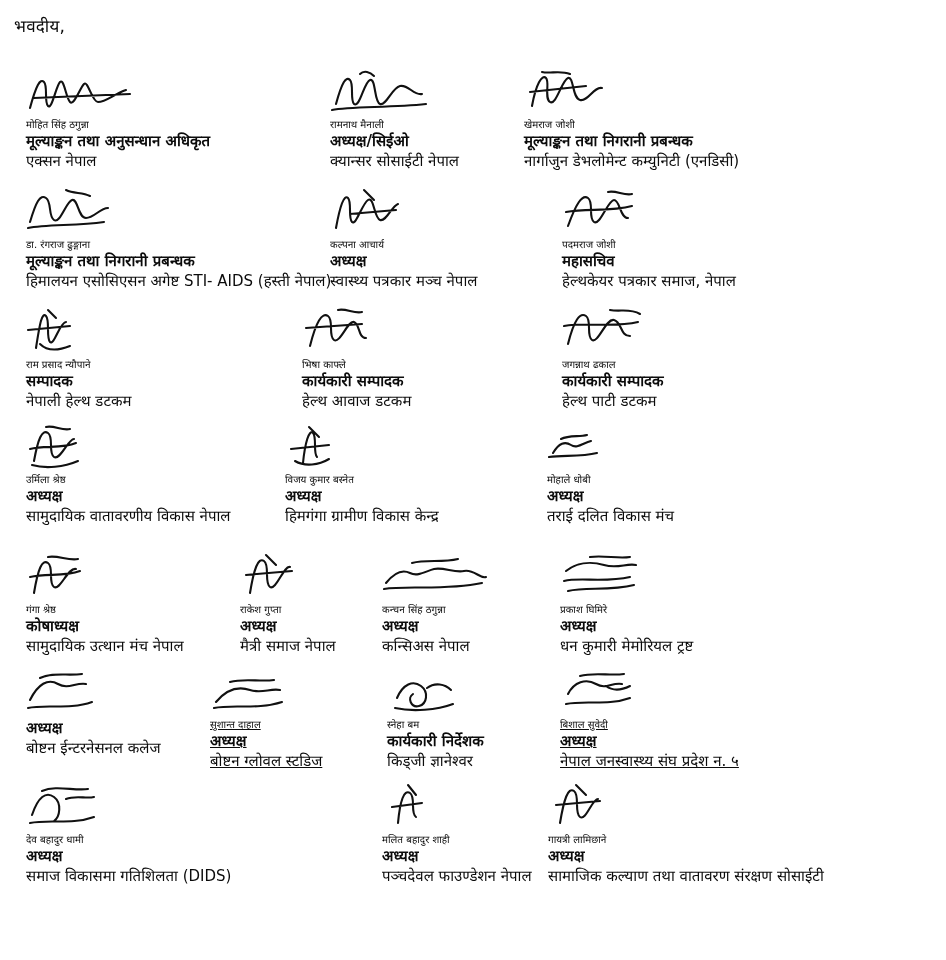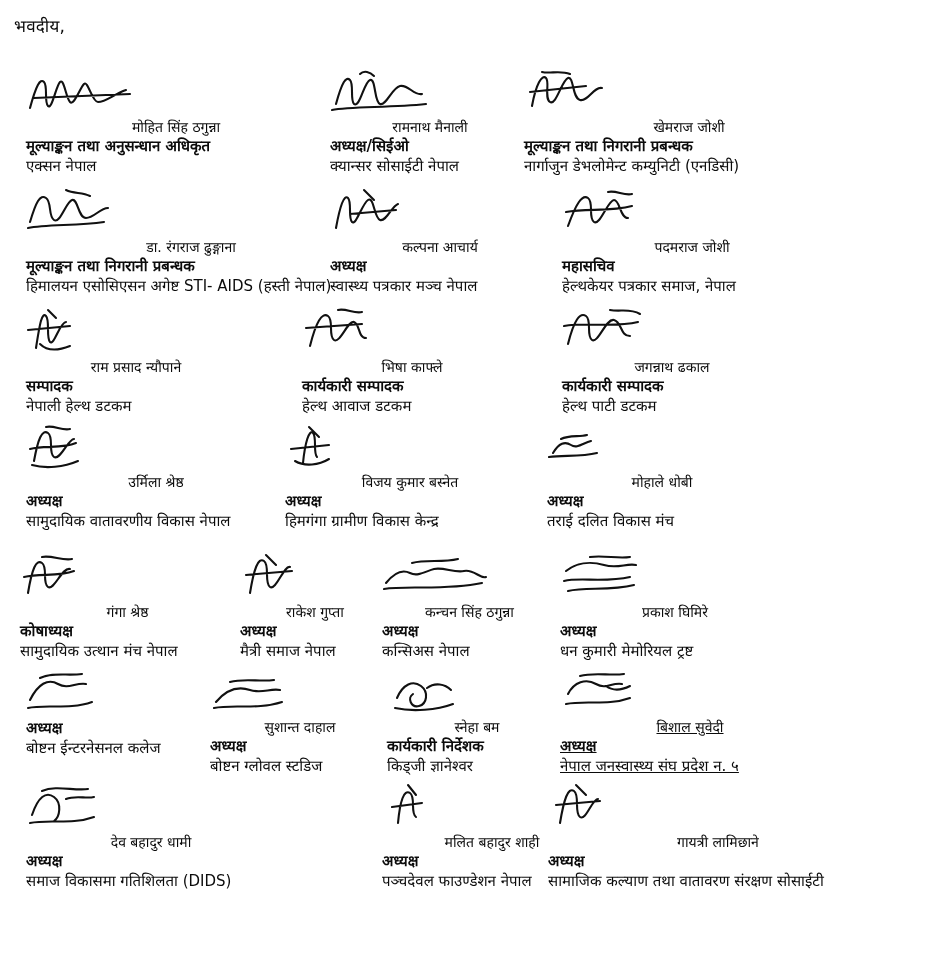--- a/index.html
+++ b/index.html
@@ -44,25 +44,24 @@
     height: 46px;
     position: relative;
     overflow: visible;
   }
   .sig-mark svg {
     position: absolute;
     left: 0;
     bottom: 0;
   }
   .name {
-    font-size: 14px;
+    font-size: 10px;
     font-family: "DejaVu Sans", sans-serif;
     line-height: 1.3;
     white-space: nowrap;
-    text-align: center;
   }
   .role {
     font-size: 15px;
     font-family: "DejaVu Sans", sans-serif;
     font-weight: bold;
     line-height: 1.35;
     white-space: nowrap;
   }
   .org {
     font-size: 15px;
@@ -192,21 +191,21 @@
       <div class="sig-cell" style="left: 535px; top: 355px; width: 230px;">
         <div class="sig-mark">
           <svg width="120" height="50" viewBox="0 0 120 50" xmlns="http://www.w3.org/2000/svg">
             <path d="M6,30 C12,20 18,18 24,22 C30,26 36,20 44,18 M2,34 C16,32 34,34 50,30 M14,16 C22,12 32,14 40,12" fill="none" stroke="#111" stroke-width="2.1" stroke-linecap="round" stroke-linejoin="round"></path>
           </svg>
         </div>
         <div class="name">मोहाले धोबी</div>
         <div class="role">अध्यक्ष</div>
         <div class="org">तराई दलित विकास मंच</div>
       </div>
-      <div class="sig-cell" style="left: 8px; top: 485px; width: 215px;">
+      <div class="sig-cell" style="left: 14px; top: 485px; width: 215px;">
         <div class="sig-mark">
           <svg width="120" height="50" viewBox="0 0 120 50" xmlns="http://www.w3.org/2000/svg">
             <path d="M8,40 C12,16 16,6 22,10 C28,14 22,30 28,34 C34,38 42,14 50,16 M4,24 C20,20 38,24 54,18 M22,4 C32,2 42,8 52,6" fill="none" stroke="#111" stroke-width="2.1" stroke-linecap="round" stroke-linejoin="round"></path>
           </svg>
         </div>
         <div class="name">गंगा श्रेष्ठ</div>
         <div class="role">कोषाध्यक्ष</div>
         <div class="org">सामुदायिक उत्थान मंच नेपाल</div>
       </div>
       <div class="sig-cell" style="left: 228px; top: 485px; width: 150px;">
@@ -241,21 +240,21 @@
       </div>
       <div class="sig-cell" style="left: 14px; top: 600px; width: 200px;">
         <div class="sig-mark">
           <svg width="120" height="50" viewBox="0 0 120 50" xmlns="http://www.w3.org/2000/svg">
             <path d="M4,32 C12,16 22,10 32,16 C42,22 50,14 60,16 M2,40 C18,36 44,42 66,34 M14,10 C26,4 42,8 56,6" fill="none" stroke="#111" stroke-width="2.1" stroke-linecap="round" stroke-linejoin="round"></path>
           </svg>
         </div>
         <div class="role">अध्यक्ष</div>
         <div class="org">बोष्टन ईन्टरनेसनल कलेज</div>
       </div>
-      <div class="sig-cell" style="left: 198px; top: 600px; width: 180px;">
+      <div class="sig-cell" style="left: 198px; top: 600px; width: 180px; text-decoration: underline;">
         <div class="sig-mark">
           <svg width="120" height="50" viewBox="0 0 120 50" xmlns="http://www.w3.org/2000/svg">
             <path d="M6,34 C16,22 28,18 40,22 C52,26 60,20 70,22 M4,40 C22,36 48,42 72,34 M20,14 C34,10 50,14 64,12" fill="none" stroke="#111" stroke-width="2.1" stroke-linecap="round" stroke-linejoin="round"></path>
           </svg>
         </div>
         <div class="name">सुशान्त दाहाल</div>
         <div class="role">अध्यक्ष</div>
         <div class="org">बोष्टन ग्लोवल स्टडिज</div>
       </div>
       <div class="sig-cell" style="left: 375px; top: 600px; width: 180px;">

